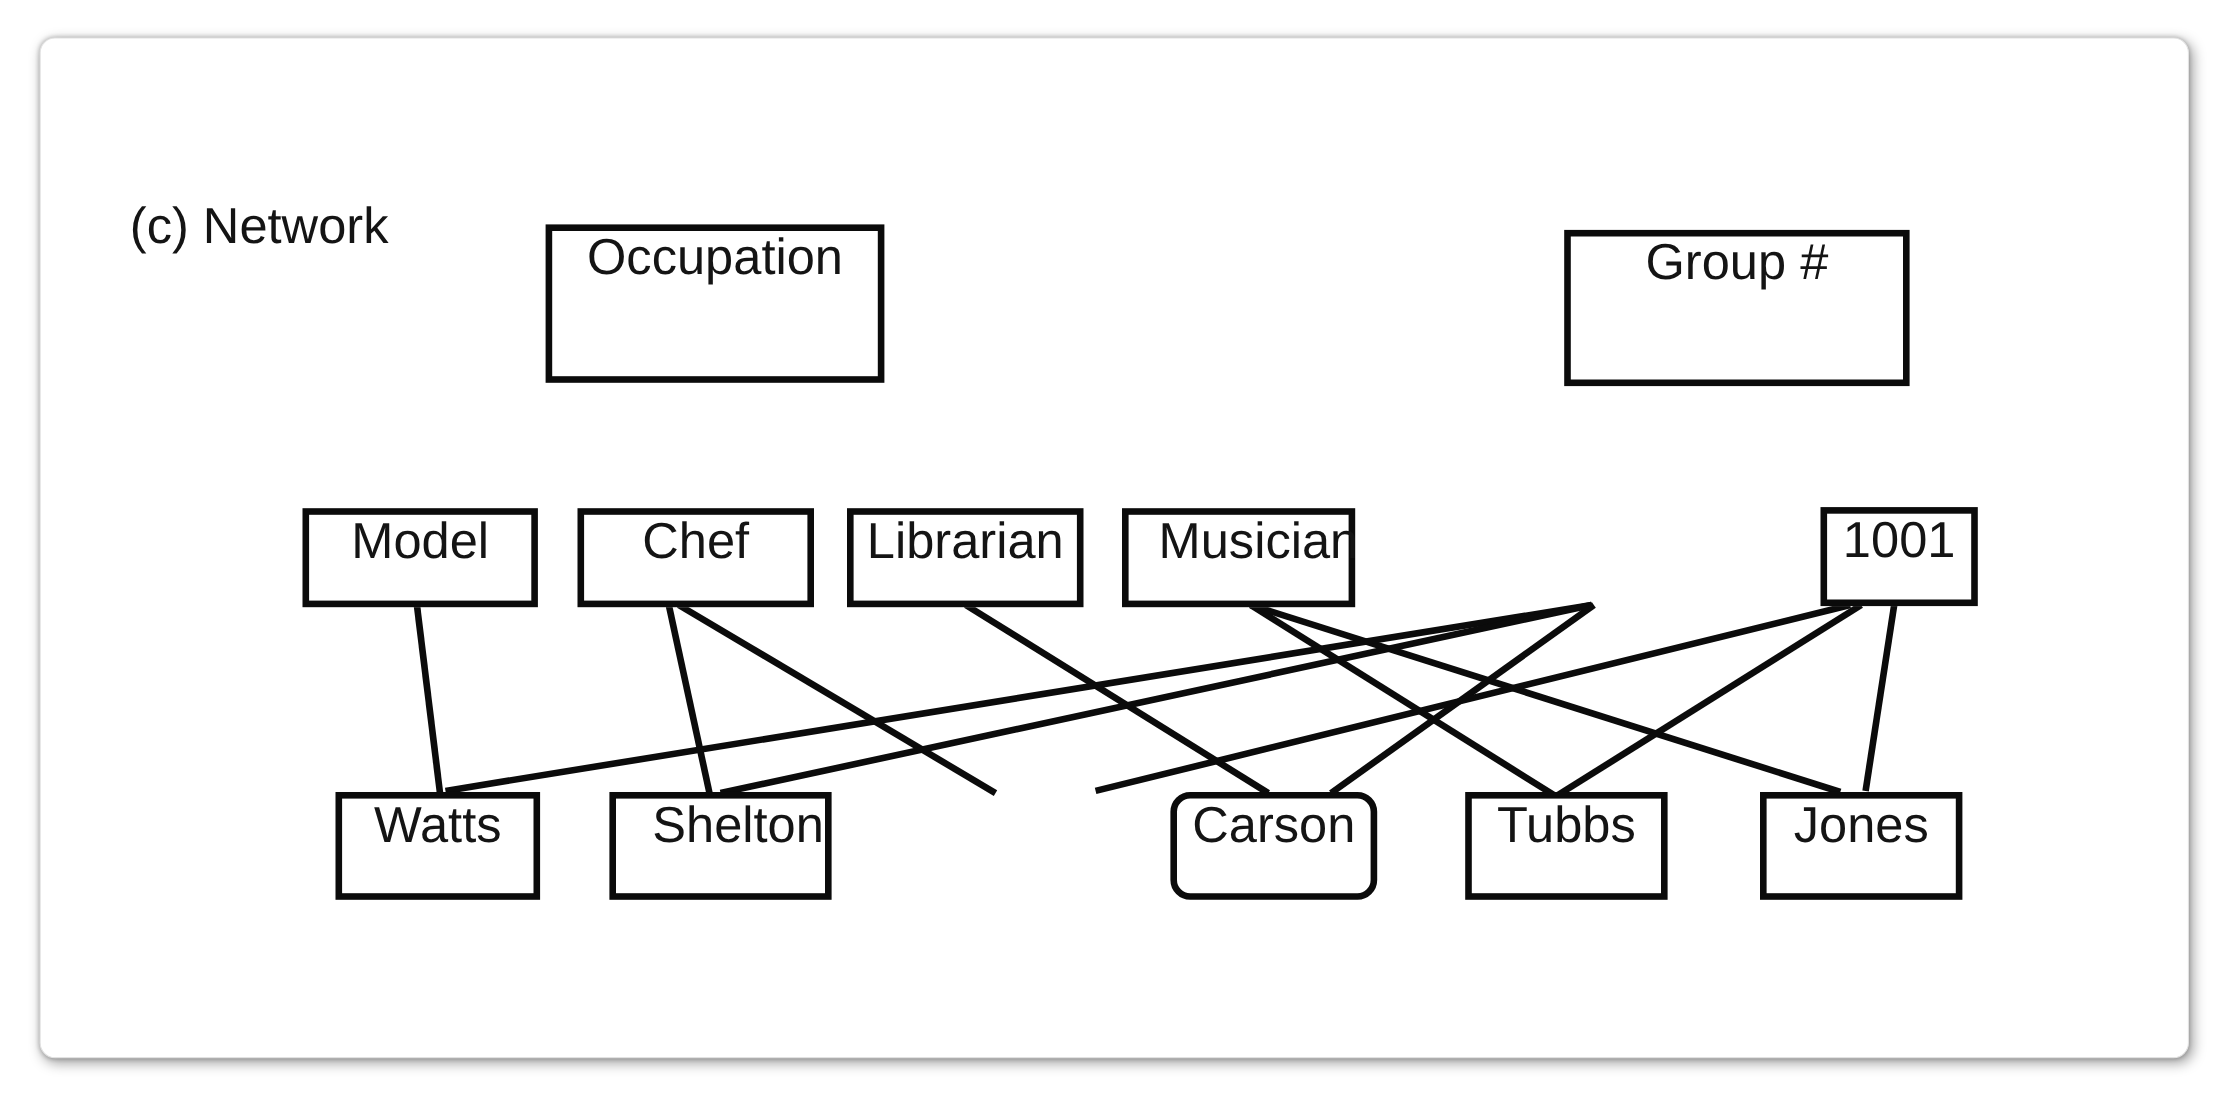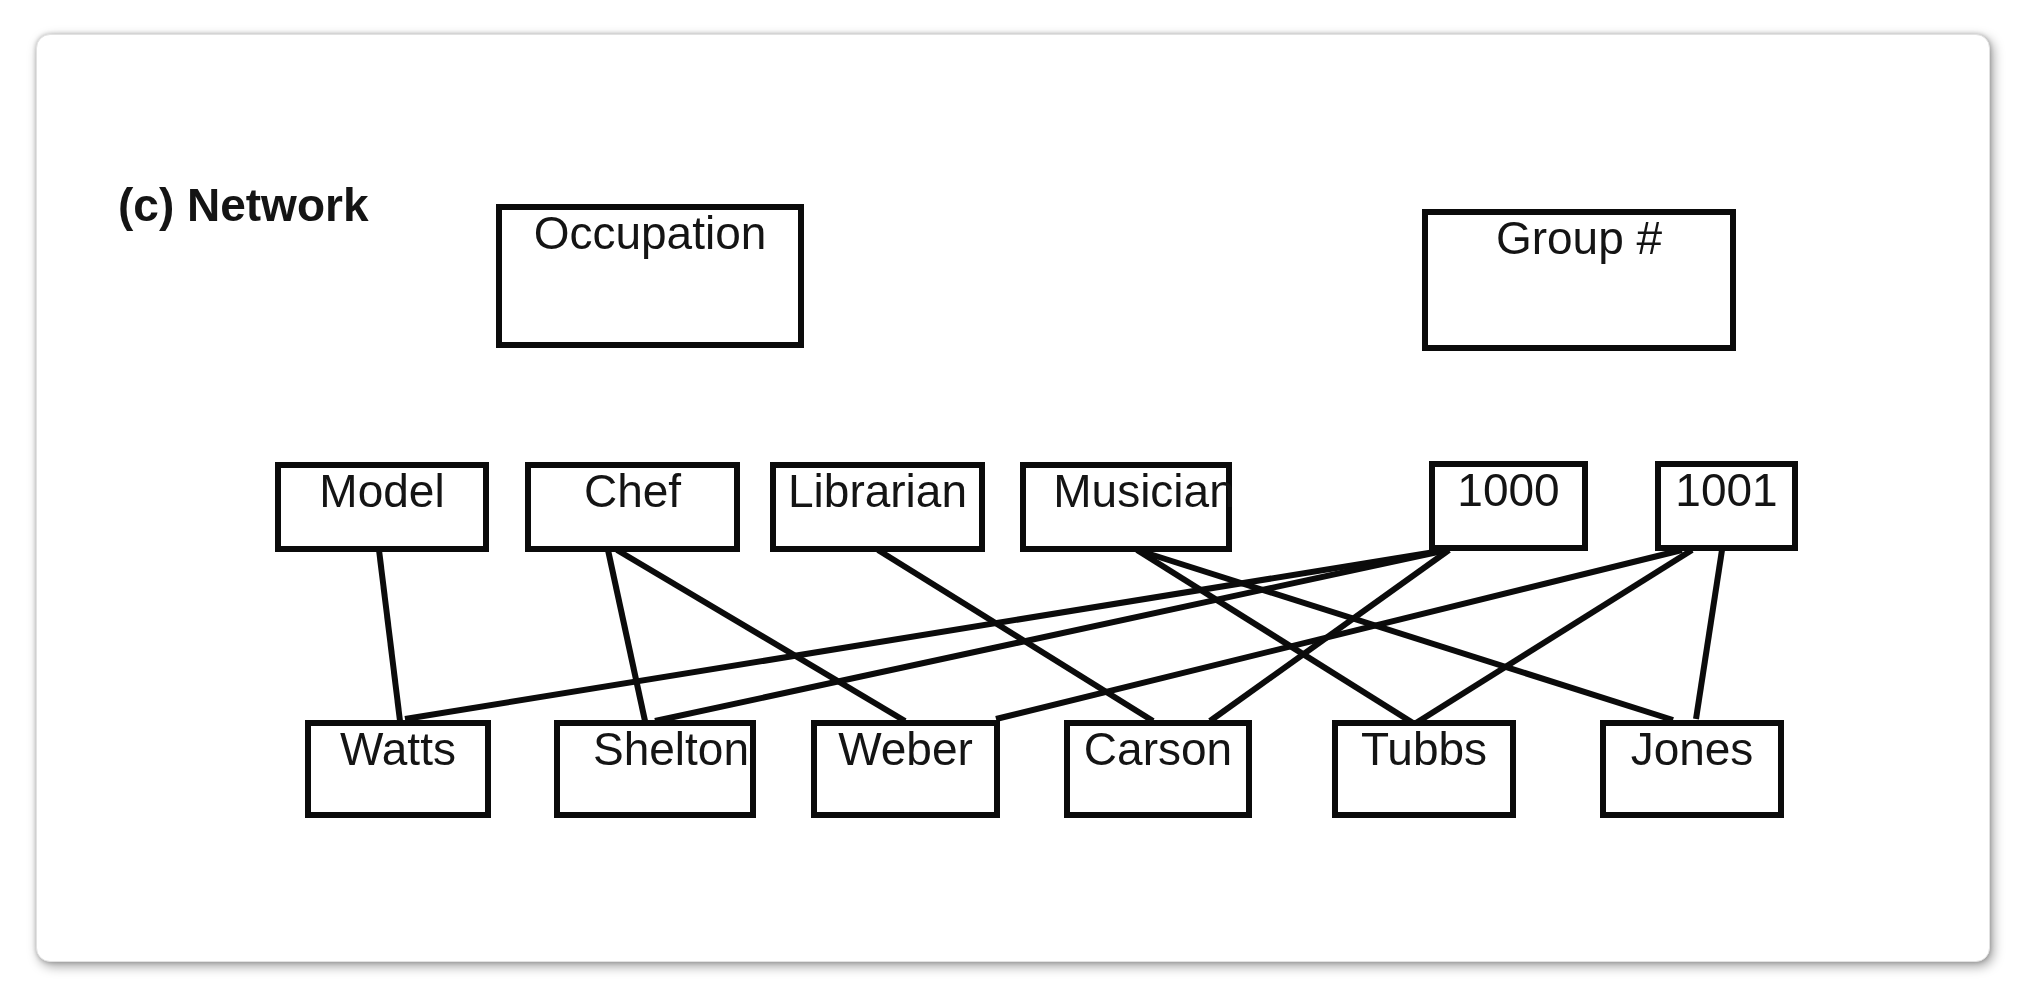--- a/index.html
+++ b/index.html
@@ -65,21 +65,20 @@
     line-height: 1;
     white-space: nowrap;
   }
   .title {
     position: absolute;
     left: 118px;
     top: 182px;
     font-size: 46px;
     color: #141414;
     line-height: 1;
-    font-weight: bold;
   }
 </style>
 </head>
 <body>
 
 <div class="page">
   <div class="card"></div>
   <div class="stage">
     <div class="title">(c) Network</div>
     <svg id="edge-layer" viewBox="0 0 2025 996" xmlns="http://www.w3.org/2000/svg">
@@ -108,36 +107,30 @@
         </div>
         <div class="node occupation" style="left: 770px; top: 462px; width: 215px; height: 90px;">
           <span>Librarian</span>
         </div>
         <div class="node occupation" style="left: 525px; top: 462px; width: 215px; height: 90px;">
           <span>Chef</span>
         </div>
         <div class="node occupation" style="left: 1020px; top: 462px; width: 212px; height: 90px; padding-left: 36px;">
           <span>Musician</span>
         </div>
-        <div class="node group" style="left: 1429px; top: 461px; width: 159px; height: 90px;">
-          <span>1000</span>
-        </div>
         <div class="node group" style="left: 1655px; top: 461px; width: 143px; height: 90px;">
           <span>1001</span>
         </div>
         <div class="node person" style="left: 305px; top: 720px; width: 186px; height: 98px;">
           <span>Watts</span>
         </div>
         <div class="node person" style="left: 554px; top: 720px; width: 202px; height: 98px; padding-left: 32px;">
           <span>Shelton</span>
         </div>
-        <div class="node person" style="left: 811px; top: 720px; width: 189px; height: 98px;">
-          <span>Weber</span>
-        </div>
-        <div class="node person" style="left: 1064px; top: 720px; width: 188px; height: 98px;">
+        <div class="node person" style="left: 1064px; top: 720px; width: 188px; height: 98px; border-radius: 18px;">
           <span>Carson</span>
         </div>
         <div class="node person" style="left: 1332px; top: 720px; width: 184px; height: 98px;">
           <span>Tubbs</span>
         </div>
         <div class="node person" style="left: 1600px; top: 720px; width: 184px; height: 98px;">
           <span>Jones</span>
         </div>
       </div>
   </div>

